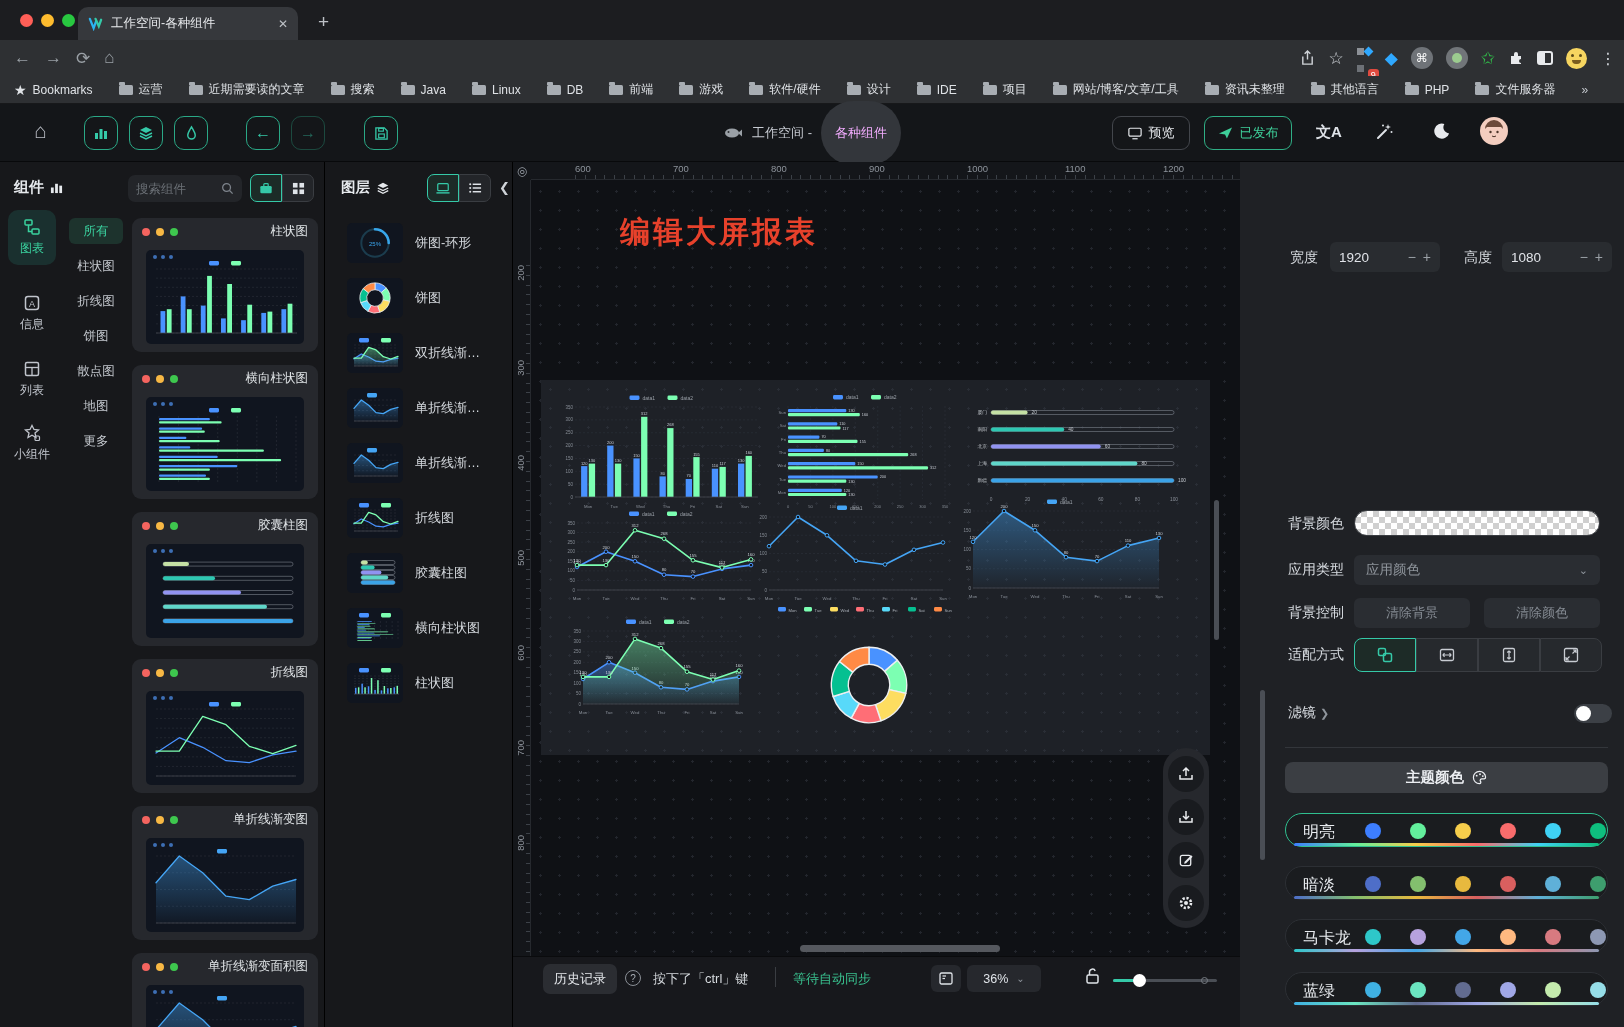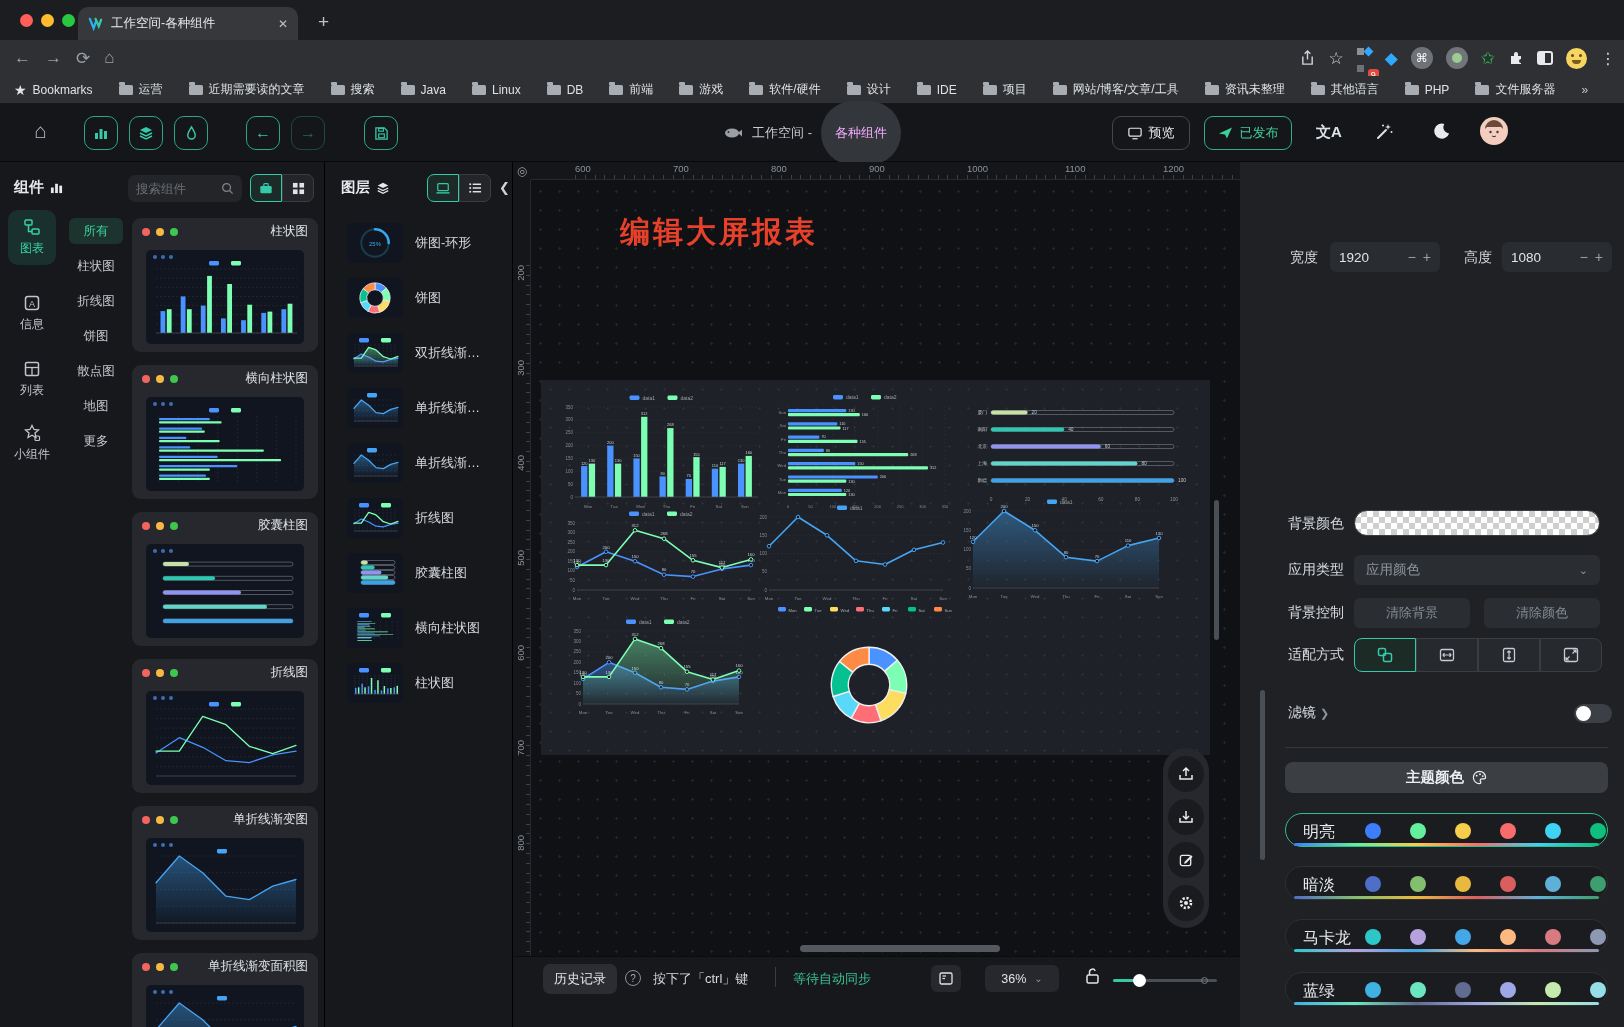--- a/index.html
+++ b/index.html
@@ -1306,21 +1306,21 @@
       <span class="sb sb-text" style="left:140px;top:13px">按下了「ctrl」键</span>
       <span class="sb" style="left:262px;top:10px;width:1px;height:20px;background:#3a3d42"></span>
       <span class="sb sb-sync" style="left:280px;top:13px">等待自动同步</span>
       <span class="sb sb-btn" style="left:418px;top:8px">
           <svg width="14" height="13" viewBox="0 0 14 13">
             <rect x="1" y="1" width="12" height="11" rx="1.5" fill="none" stroke="#dfe3e8" stroke-width="1.3"></rect>
             <line x1="3.5" y1="4" x2="7" y2="4" stroke="#dfe3e8" stroke-width="1.2"></line>
             <line x1="3.5" y1="6.5" x2="6" y2="6.5" stroke="#dfe3e8" stroke-width="1.2"></line>
           </svg>
         </span>
-      <span class="sb zoom-sel" style="left:472px;top:8px">
+      <span class="sb zoom-sel" style="left:454px;top:8px">
           <span>36%</span>
           <span style="color:#8f959c;font-size:10px">⌄</span>
         </span>
       <svg class="sb" style="left:572px;top:10px" width="15" height="17" viewBox="0 0 15 17">
           <rect x="2" y="8" width="11" height="8" rx="1.5" fill="none" stroke="#dfe3e8" stroke-width="1.5"></rect>
           <path d="M4.5 8 V5 A3 3 0 0 1 10.2 3.8" stroke="#dfe3e8" fill="none" stroke-width="1.5"></path>
         </svg>
       <div class="slider-track">
         <div class="slider-fill"></div>
         <div class="slider-knob"></div>

